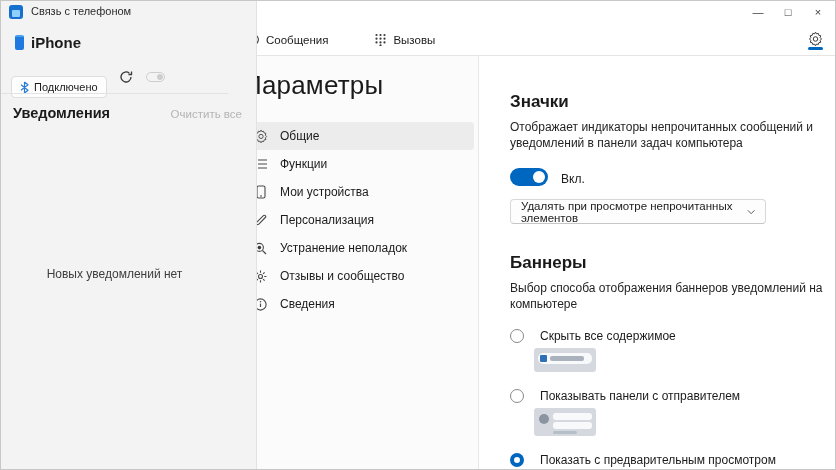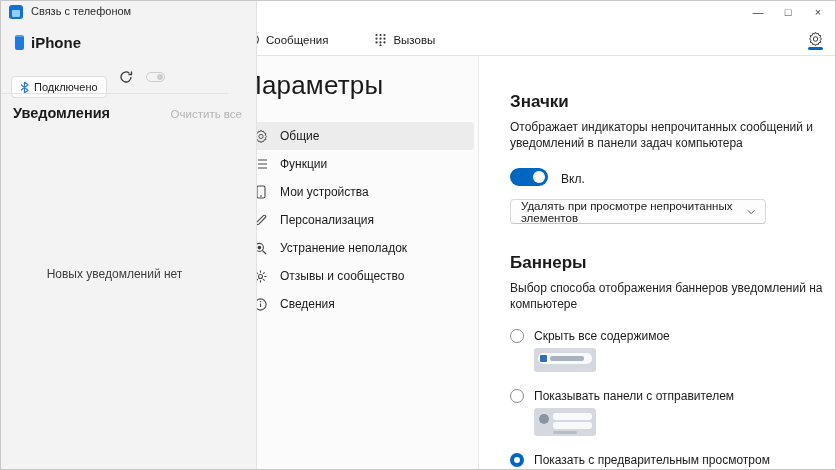--- a/index.html
+++ b/index.html
@@ -51,21 +51,21 @@
   .section-title { font-size:17px; font-weight:600; color:#1a1a1a; }
   .title-badges { margin-top:36px; }
   .section-desc { margin-top:8px; width:336px; font-size:12px; line-height:15.5px; color:#242424; }
   .toggle-row { margin-top:17px; display:flex; align-items:flex-end; gap:13px; }
   .toggle { width:38px; height:18px; border-radius:10px; background:#0067c0; position:relative; }
   .toggle::after { content:""; position:absolute; right:3px; top:3px; width:12px; height:12px; border-radius:50%; background:#ffffff; }
   .toggle-label { font-size:12px; }
   .dropdown { margin-top:13px; width:256px; height:25px; display:flex; align-items:center; justify-content:space-between; padding:8px 10px; background:#fdfdfd; border:1px solid #d8d8d8; border-bottom-color:#c6c6c6; border-radius:4px; font-size:11.5px; color:#1b1b1b; }
   .title-banners { margin-top:29px; }
   .banner-option { margin-top:17px; }
-  .option-row { display:flex; gap:10px; }
+  .option-row { display:flex; gap:16px; }
   .radio { width:14px; height:14px; border-radius:50%; background:#ffffff; border:1px solid #898989; flex:none; }
   .radio.checked { border:4px solid #0067c0; }
   .option-label { font-size:12px; }
   .thumb { position:relative; margin:5px 0 0 24px; background:#d5d9df; border-radius:3px; width:62px; }
   .t1 { height:24px; }
   .t2 { height:28px; }
   .t3 { height:35px; }
   .pill { position:absolute; left:4px; top:5px; right:4px; height:11px; background:#f8f9fa; border-radius:5px; }
   .pill .appsq { position:absolute; left:2px; top:2px; width:7px; height:7px; background:#2f6fb5; border-radius:1px; }
   .pill .bar { position:absolute; left:12px; top:3px; width:34px; height:5px; background:#aab3bd; border-radius:2px; }

